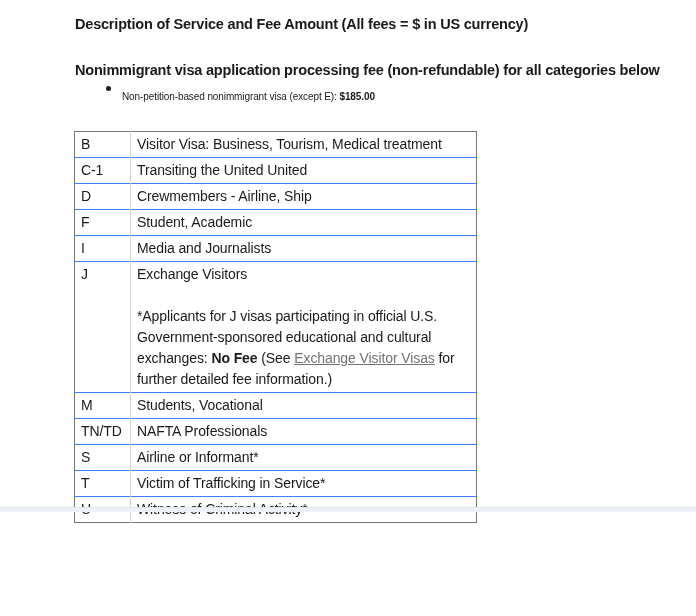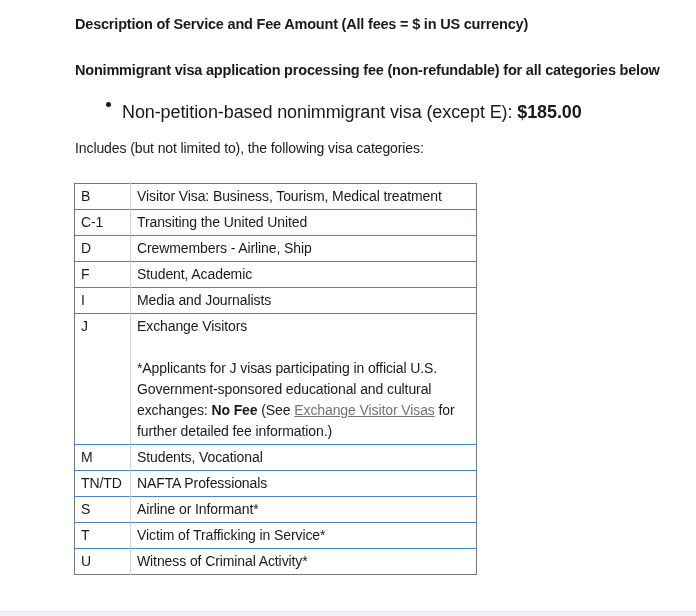--- a/index.html
+++ b/index.html
@@ -3,36 +3,36 @@
 <meta charset="utf-8">
 <style>
   * { margin: 0; padding: 0; box-sizing: border-box; }
   html, body {
     width: 696px; height: 616px;
     background: #ffffff;
     font-family: "Liberation Sans", "DejaVu Sans", sans-serif;
     color: #1a1a1a;
     overflow: hidden;
   }
-  .page { position: relative; width: 696px; height: 616px; }
+  .page { position: relative; width: 696px; height: 512px; }
   .content { padding: 14px 18px 0 75px; }
 
   .heading {
     font-size: 14.5px; font-weight: bold; line-height: 21px;
     letter-spacing: -0.2px; white-space: nowrap;
   }
   .subheading {
     font-size: 14.5px; font-weight: bold; line-height: 21px;
     letter-spacing: -0.2px; white-space: nowrap;
     margin-top: 25px;
   }
   .bullet-row {
-    margin-top: 21px;
+    margin-top: 5px;
     display: flex; align-items: flex-start;
-    font-size: 18px; line-height: 21px; letter-spacing: -0.1px;
+    font-size: 10px; line-height: 21px; letter-spacing: -0.1px;
   }
   .bullet-dot {
     width: 5px; height: 5px; border-radius: 50%;
     background: #1a1a1a; margin-left: 31px; margin-right: 11px;
     flex: 0 0 auto;
   }
   .bold { font-weight: bold; }
   .intro {
     margin-top: 15px;
     font-size: 14px; line-height: 21px; letter-spacing: -0.1px;
@@ -73,21 +73,20 @@
 
     <div class="heading">Description of Service and Fee Amount (All fees = $ in US currency)</div>
 
     <div class="subheading">Nonimmigrant visa application processing fee (non-refundable) for all categories below</div>
 
     <div class="bullet-row">
       <span class="bullet-dot"></span>
       <span><span>Non-petition-based nonimmigrant visa (except E): </span><span class="bold">$185.00</span></span>
     </div>
 
-    <div class="intro">Includes (but not limited to), the following visa categories:</div>
 
     <table class="visa-table">
       <tbody>
           <tr>
         <td class="code-cell">B</td>
         <td>Visitor Visa: Business, Tourism, Medical treatment</td>
       </tr>
       <tr>
         <td class="code-cell">C-1</td>
         <td>Transiting the United United</td>

